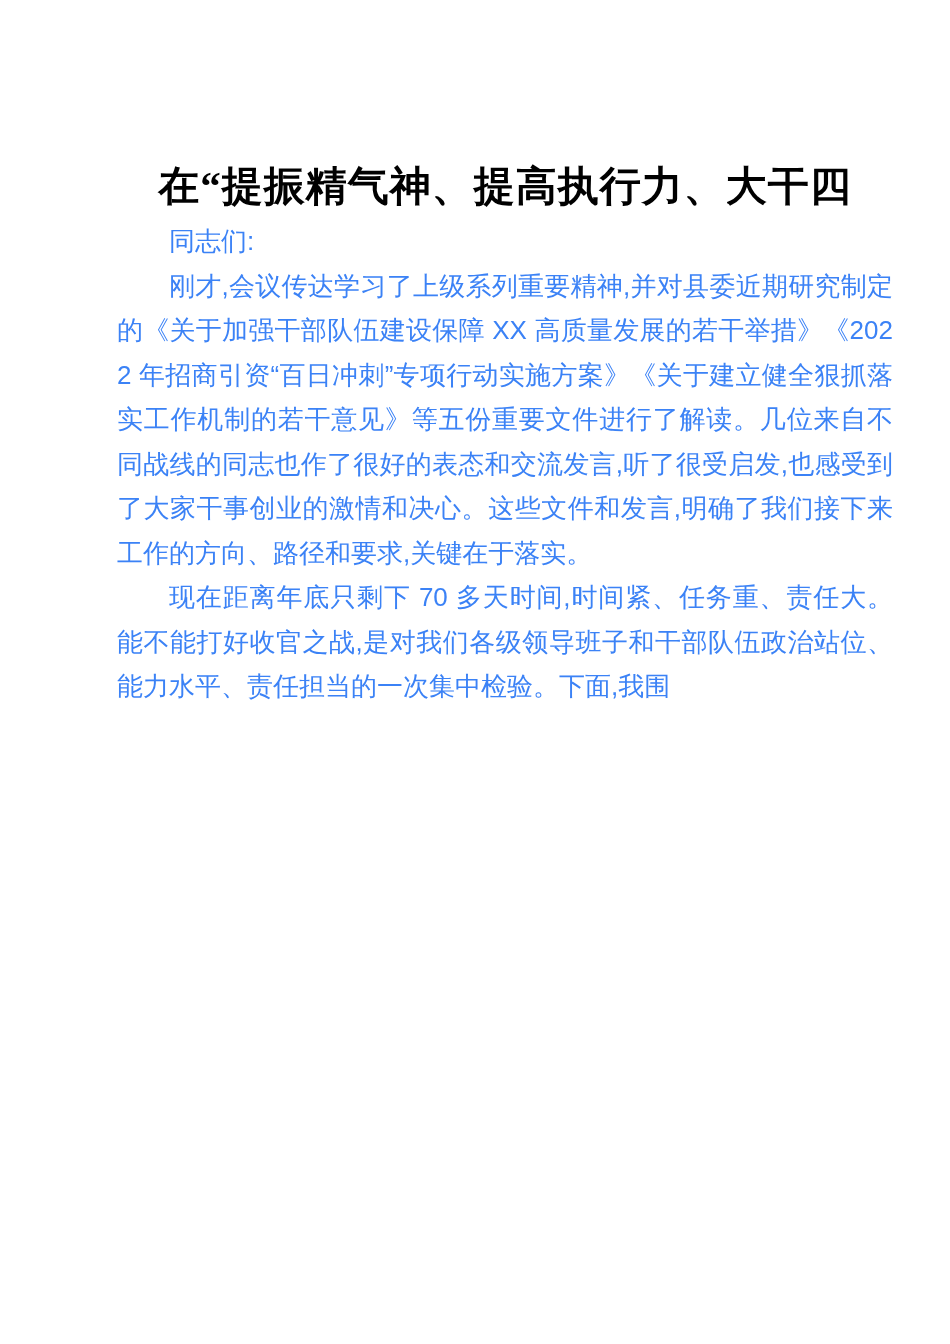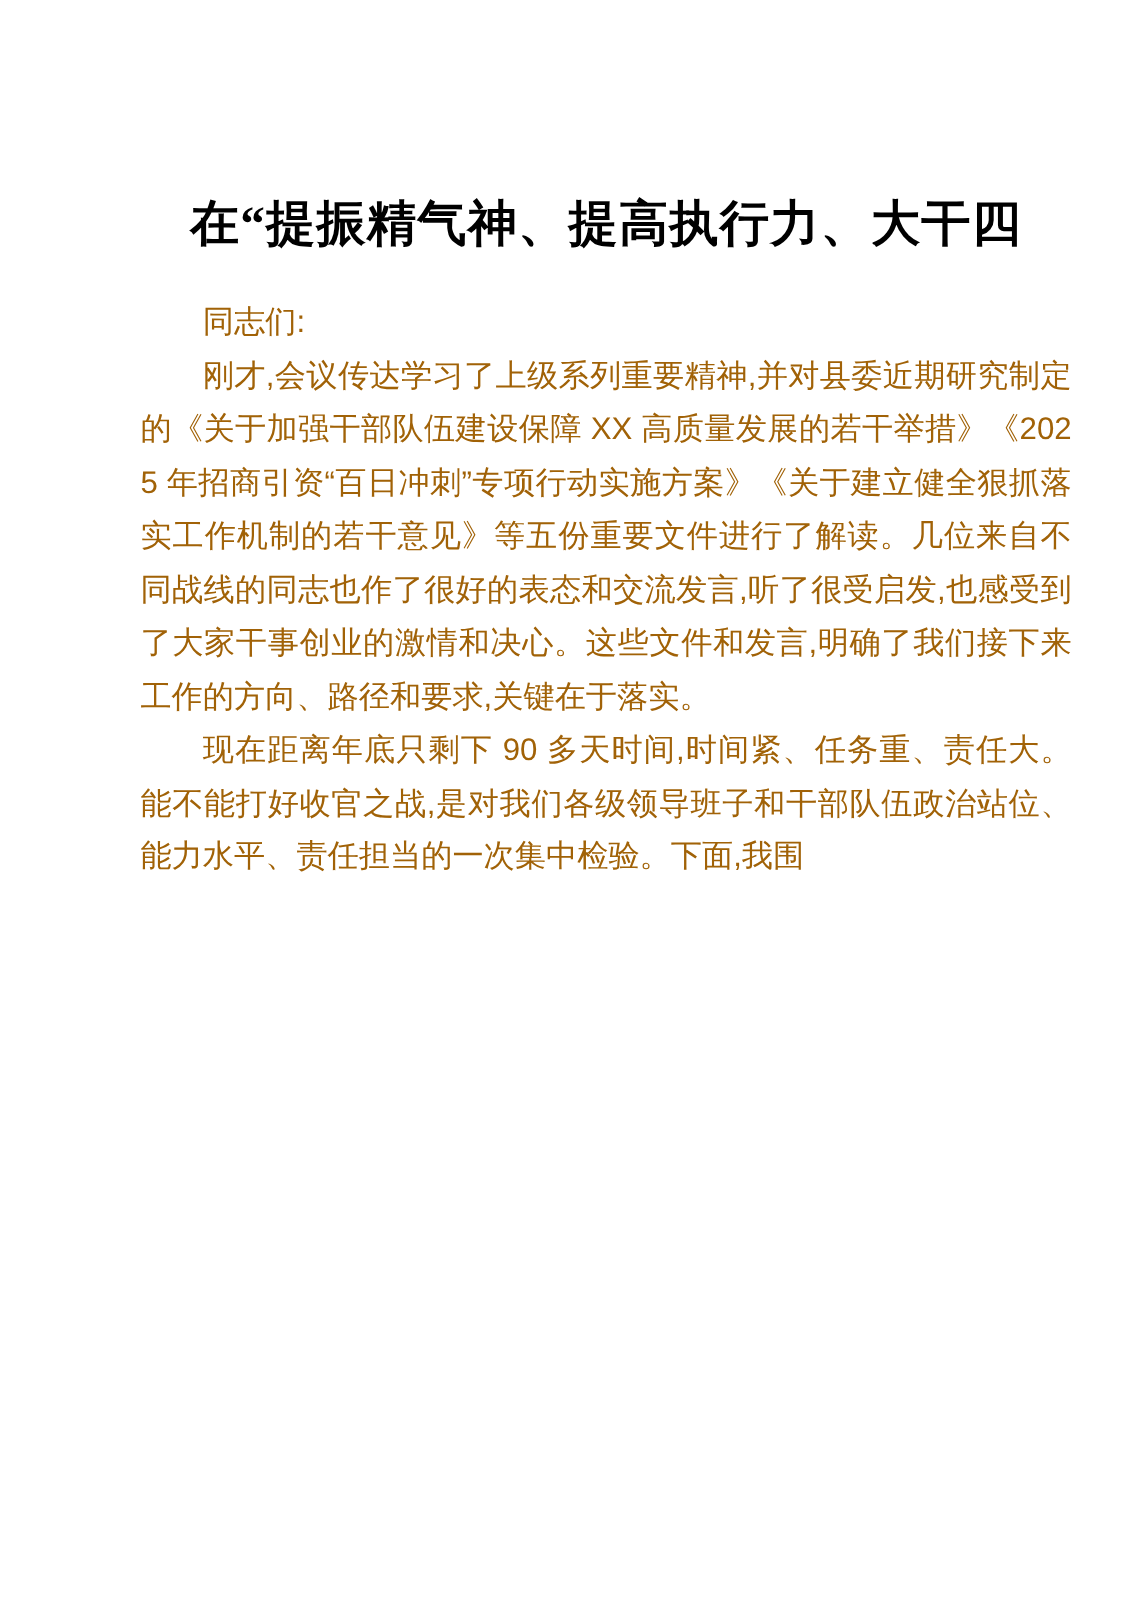--- a/index.html
+++ b/index.html
@@ -19,23 +19,23 @@
   .doc-title {
     font-family: "Liberation Serif", "DejaVu Serif", serif;
     font-weight: bold;
     color: #000000;
     font-size: 41px;
     line-height: 56px;
     text-align: center;
     letter-spacing: 1px;
   }
   .doc-body {
-    margin-top: 32px;
+    margin-top: 5px;
     font-family: "Liberation Sans", "DejaVu Sans", sans-serif;
-    color: #a16207;
+    color: #3b82f6;
     font-size: 26px;
     line-height: 44.5px;
     text-align: justify;
     text-justify: inter-ideograph;
   }
   .doc-body p {
     margin: 0;
     padding: 0;
     text-indent: 2em;
     word-break: break-all;
@@ -43,16 +43,16 @@
 </style>
 </head>
 <body>
 
 <div class="page">
   <div class="doc-title">
     <div>在“提振精气神、提高执行力、大干四</div>
   </div>
   <div class="doc-body">
     <p>同志们:</p>
-    <p>刚才,会议传达学习了上级系列重要精神,并对县委近期研究制定的《关于加强干部队伍建设保障 XX 高质量发展的若干举措》《2025 年招商引资“百日冲刺”专项行动实施方案》《关于建立健全狠抓落实工作机制的若干意见》等五份重要文件进行了解读。几位来自不同战线的同志也作了很好的表态和交流发言,听了很受启发,也感受到了大家干事创业的激情和决心。这些文件和发言,明确了我们接下来工作的方向、路径和要求,关键在于落实。</p>
-    <p>现在距离年底只剩下 90 多天时间,时间紧、任务重、责任大。能不能打好收官之战,是对我们各级领导班子和干部队伍政治站位、能力水平、责任担当的一次集中检验。下面,我围</p>
+    <p>刚才,会议传达学习了上级系列重要精神,并对县委近期研究制定的《关于加强干部队伍建设保障 XX 高质量发展的若干举措》《2022 年招商引资“百日冲刺”专项行动实施方案》《关于建立健全狠抓落实工作机制的若干意见》等五份重要文件进行了解读。几位来自不同战线的同志也作了很好的表态和交流发言,听了很受启发,也感受到了大家干事创业的激情和决心。这些文件和发言,明确了我们接下来工作的方向、路径和要求,关键在于落实。</p>
+    <p>现在距离年底只剩下 70 多天时间,时间紧、任务重、责任大。能不能打好收官之战,是对我们各级领导班子和干部队伍政治站位、能力水平、责任担当的一次集中检验。下面,我围</p>
   </div>
 </div>
 
 </body></html>

